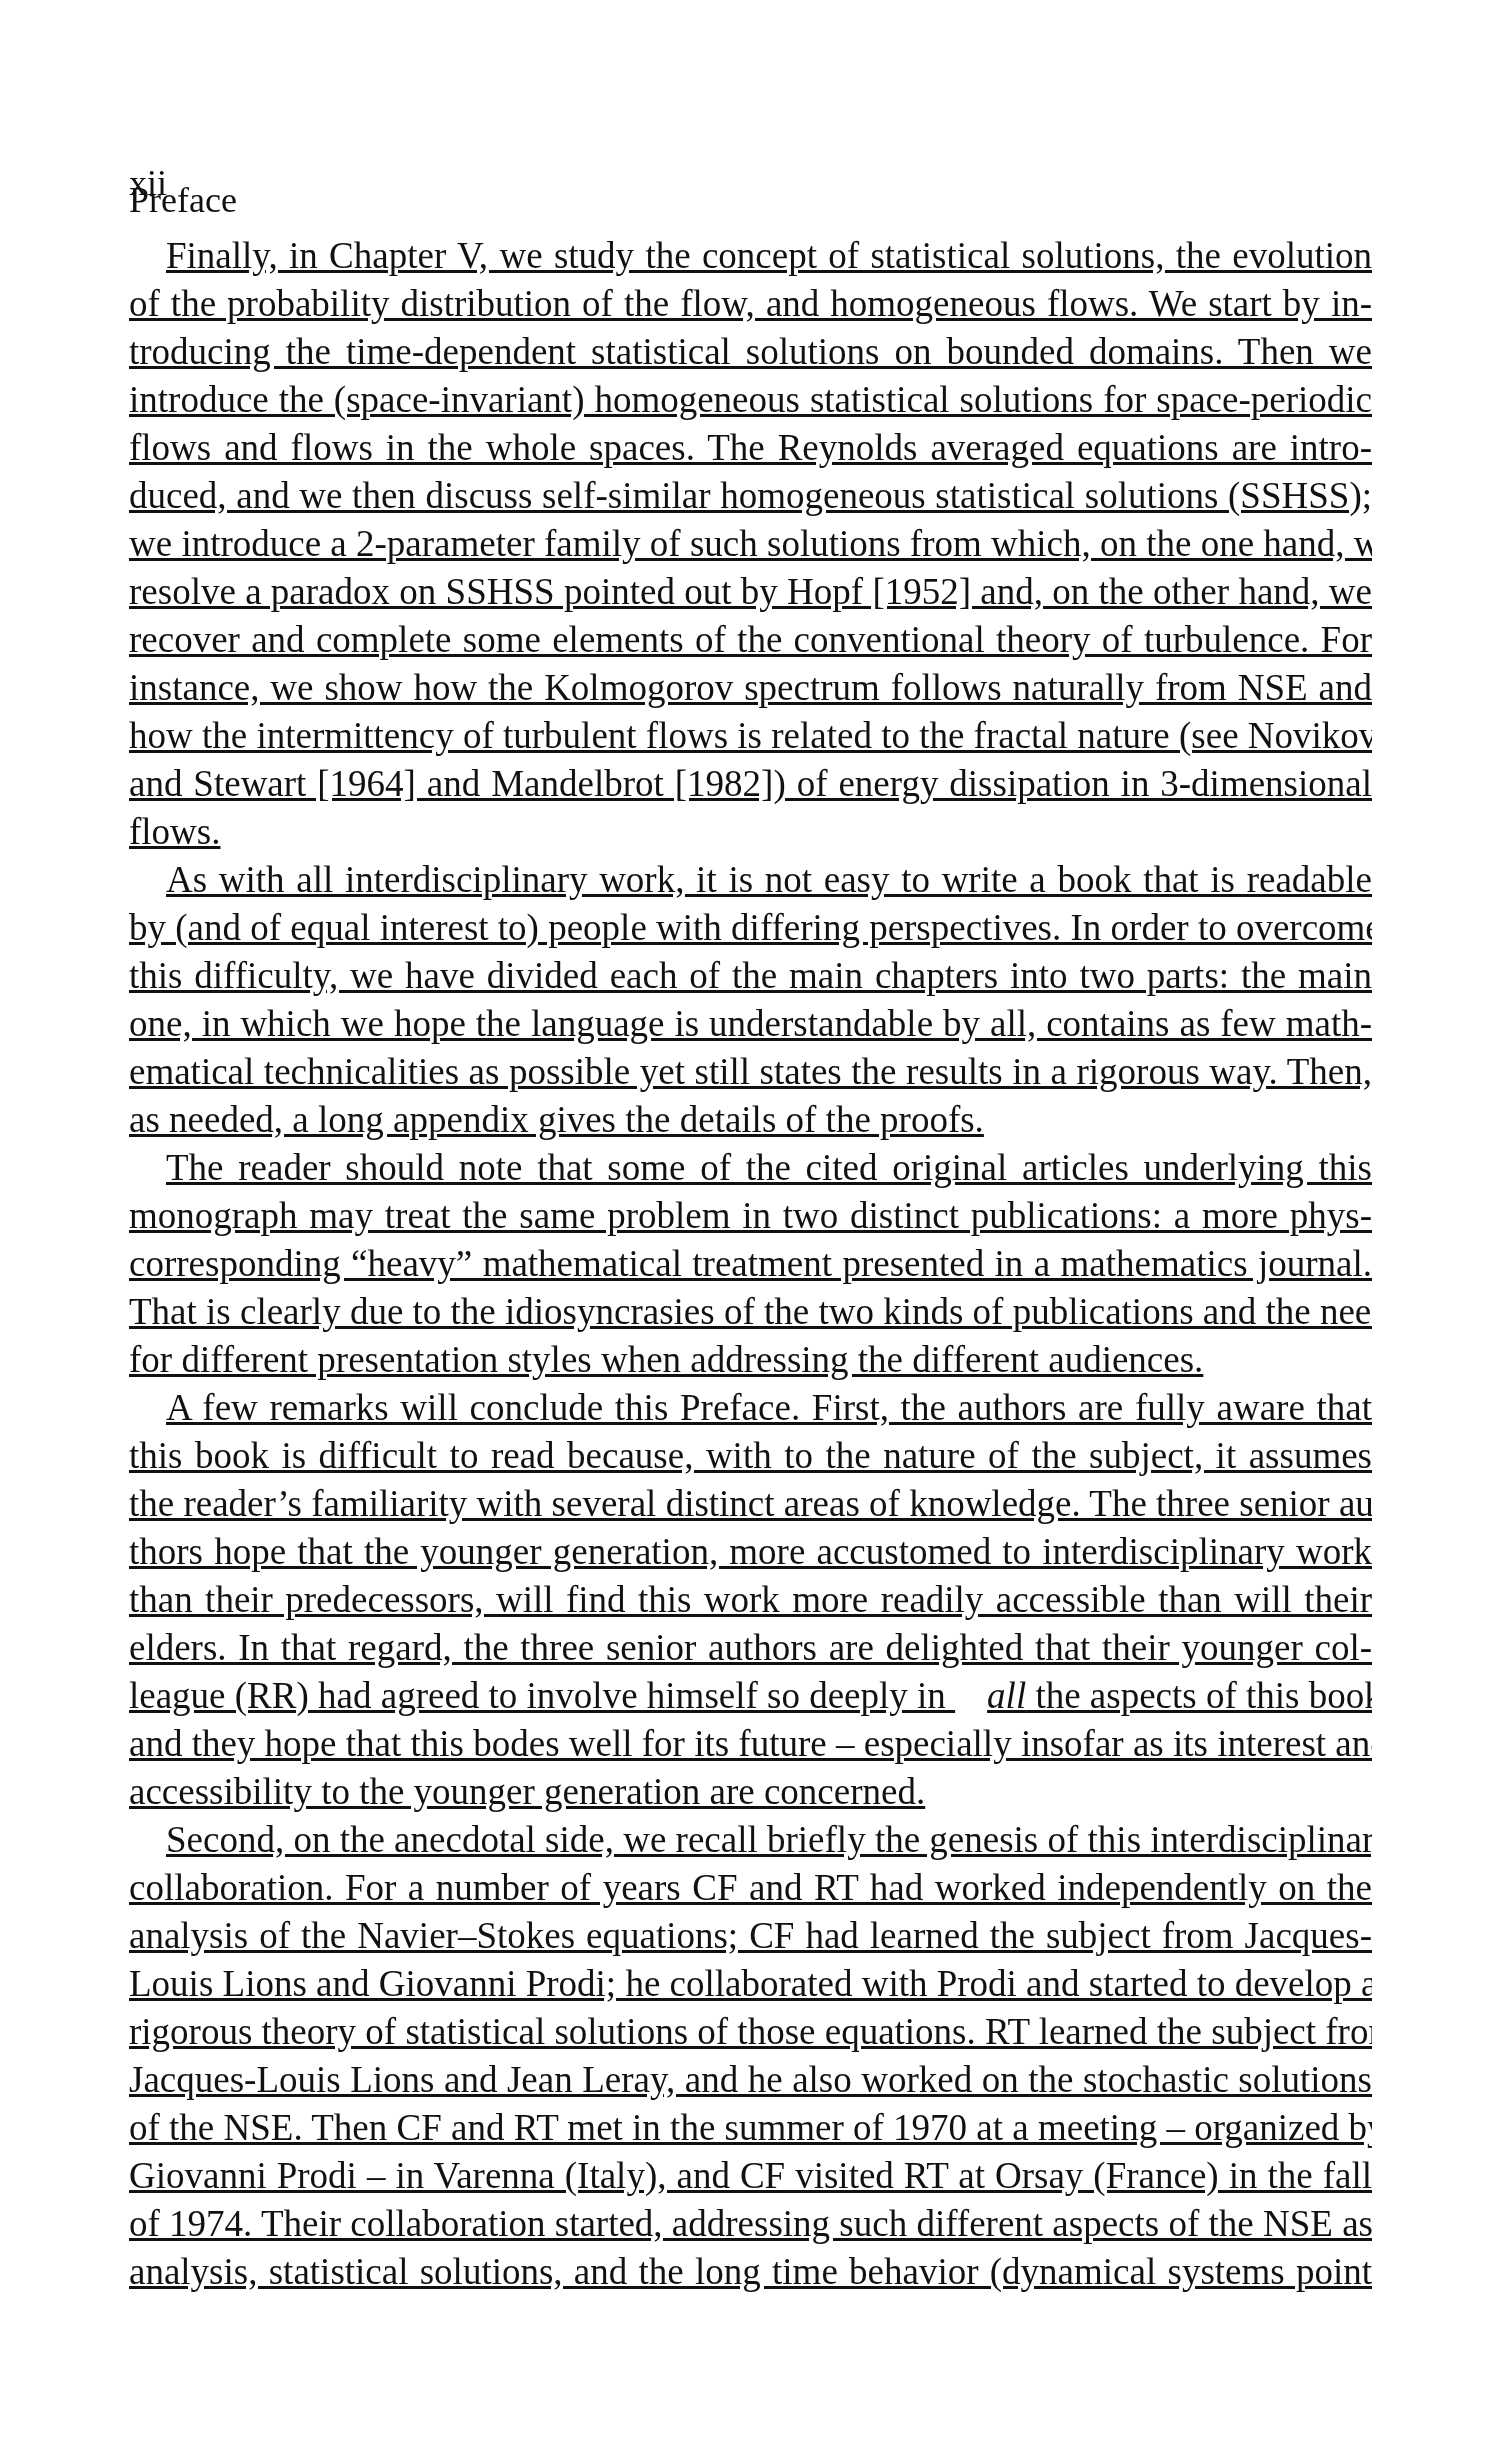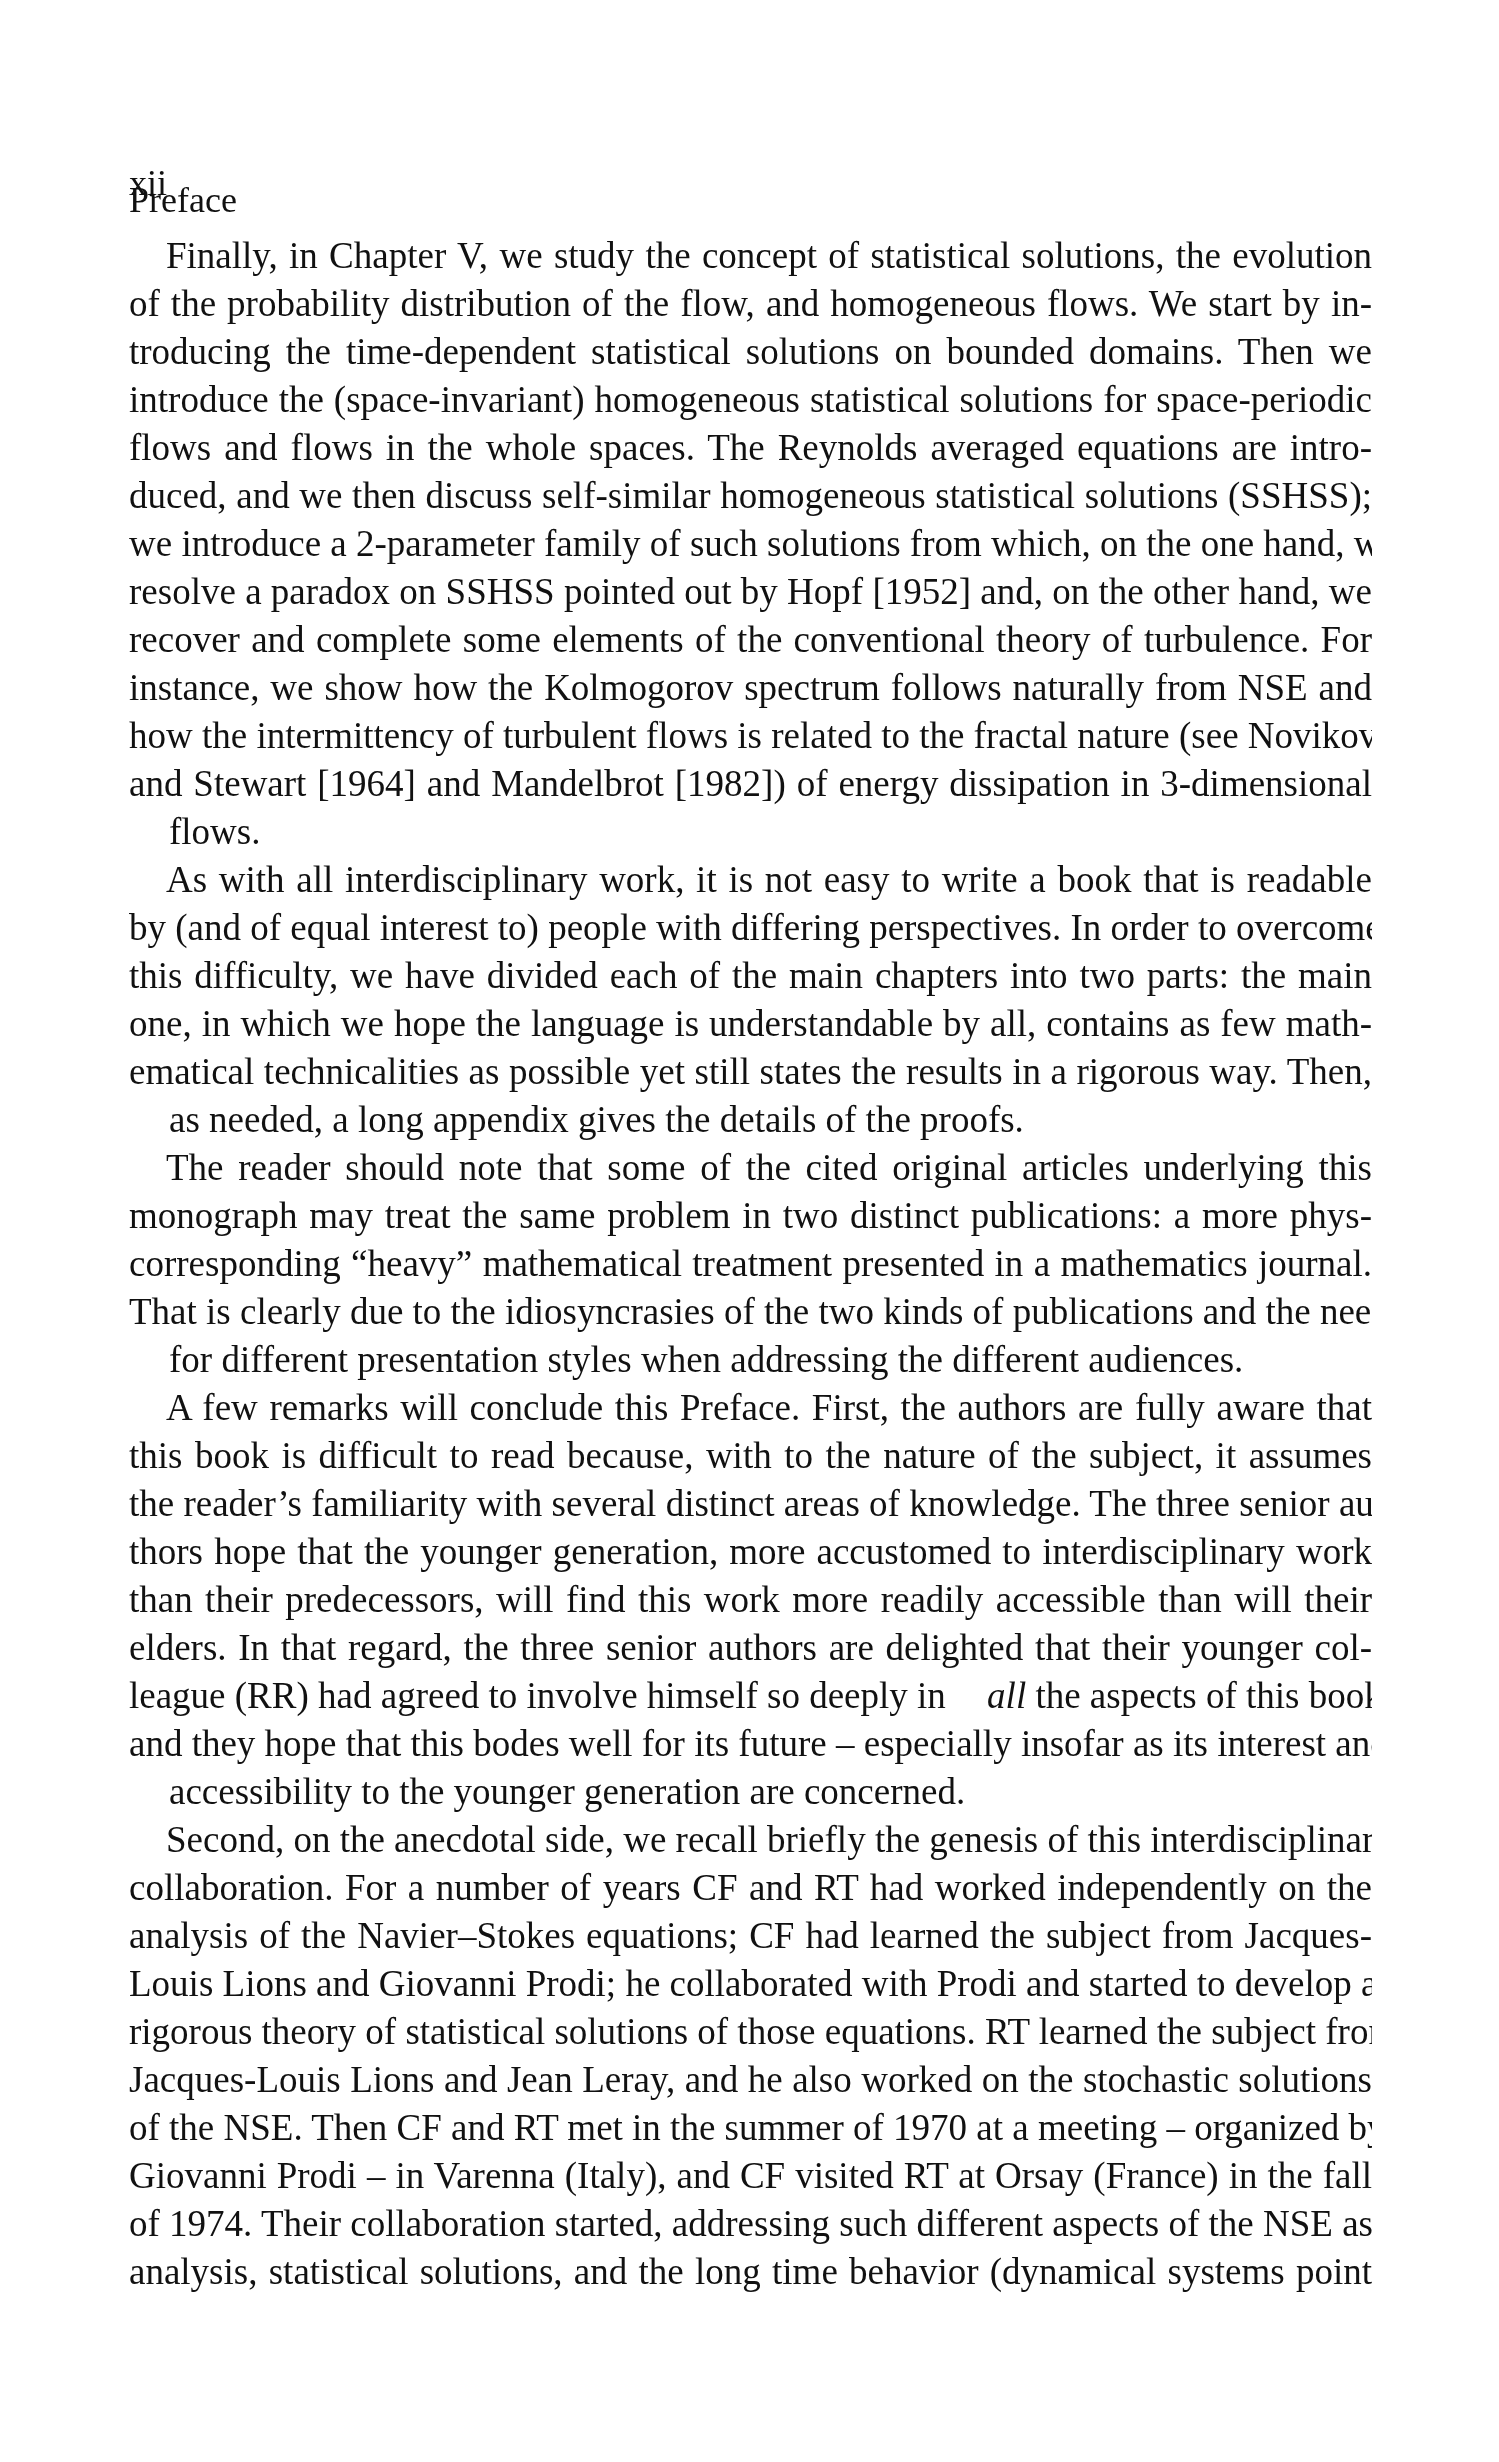--- a/index.html
+++ b/index.html
@@ -42,40 +42,40 @@
     top: 17px;
     text-align: left;
   }
   .body-text {
     position: absolute;
     top: 232px;
     left: 0;
     width: 1243px;
     font-size: 37px;
     line-height: 48px;
+    text-decoration: underline;
   }
   .para {
     margin: 0;
     padding: 0;
   }
   .line {
     display: block;
     height: 48px;
     white-space: nowrap;
     text-align: justify;
     text-align-last: justify;
     overflow: hidden;
   }
   .line.first {
     padding-left: 37px;
   }
   .line.last {
     text-align: left;
     text-align-last: left;
-    margin-left: 40px;
   }
   .it {
     font-style: italic;
     margin-left: 32px;
   }
 </style>
 </head>
 <body>
 
 <div class="page">

